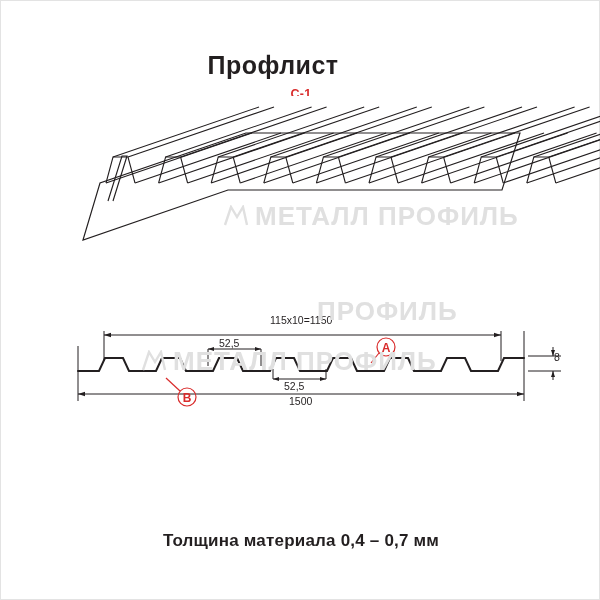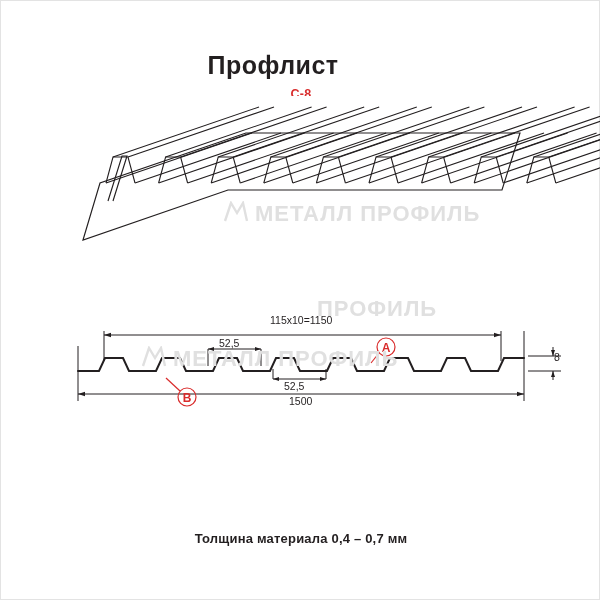--- a/index.html
+++ b/index.html
@@ -43,37 +43,37 @@
     font-weight: bold;
     color: #d92c2c;
     letter-spacing: 0.3px;
   }
   .footer-note {
     position: absolute;
     top: 530px;
     left: 0;
     width: 600px;
     text-align: center;
-    font-size: 13px;
+    font-size: 17px;
     font-weight: bold;
     color: #231f20;
     letter-spacing: 0.2px;
   }
   .drawing {
     position: absolute;
     top: 0;
     left: 0;
   }
   .wm {
     position: absolute;
     pointer-events: none;
     user-select: none;
     color: #e0e0e0;
     font-weight: bold;
-    font-size: 22px;
+    font-size: 26px;
     letter-spacing: 1px;
     white-space: nowrap;
   }
   .wm .wm-logo {
     display: inline-block;
     vertical-align: middle;
     margin-right: 6px;
   }
   #wm1 { top: 200px; left: 222px; }
   #wm2 { top: 295px; left: 300px; margin-left: 16px; }
@@ -92,21 +92,21 @@
     color: #231f20;
     white-space: nowrap;
   }
 </style>
 </head>
 <body>
 
 <div id="page">
 
   <div class="title">Профлист</div>
-  <div class="subtitle">С-8</div>
+  <div class="subtitle">С-1</div>
 
   <svg class="drawing" width="600" height="600">
     <g fill="none" stroke="#231f20" stroke-width="1.1" stroke-linejoin="miter">
 
       <path d="M100 181 L246 131 L520 131 L520 131"></path>
 
       <path d="M99 182 L245 132 L519 132"></path>
 
       <path d="M99 182 L81 239"></path>
       <path d="M81 239 L227 189"></path>

